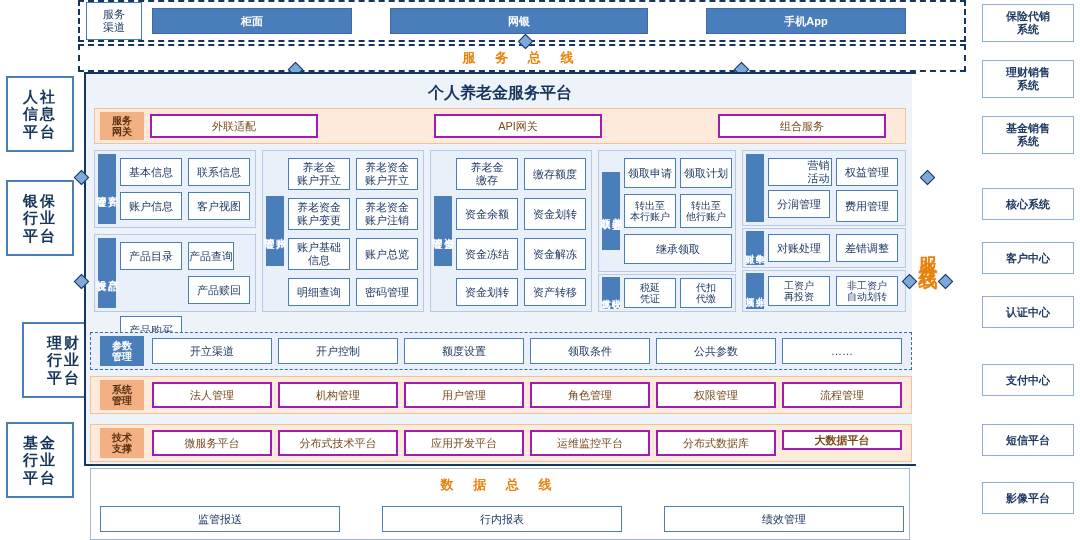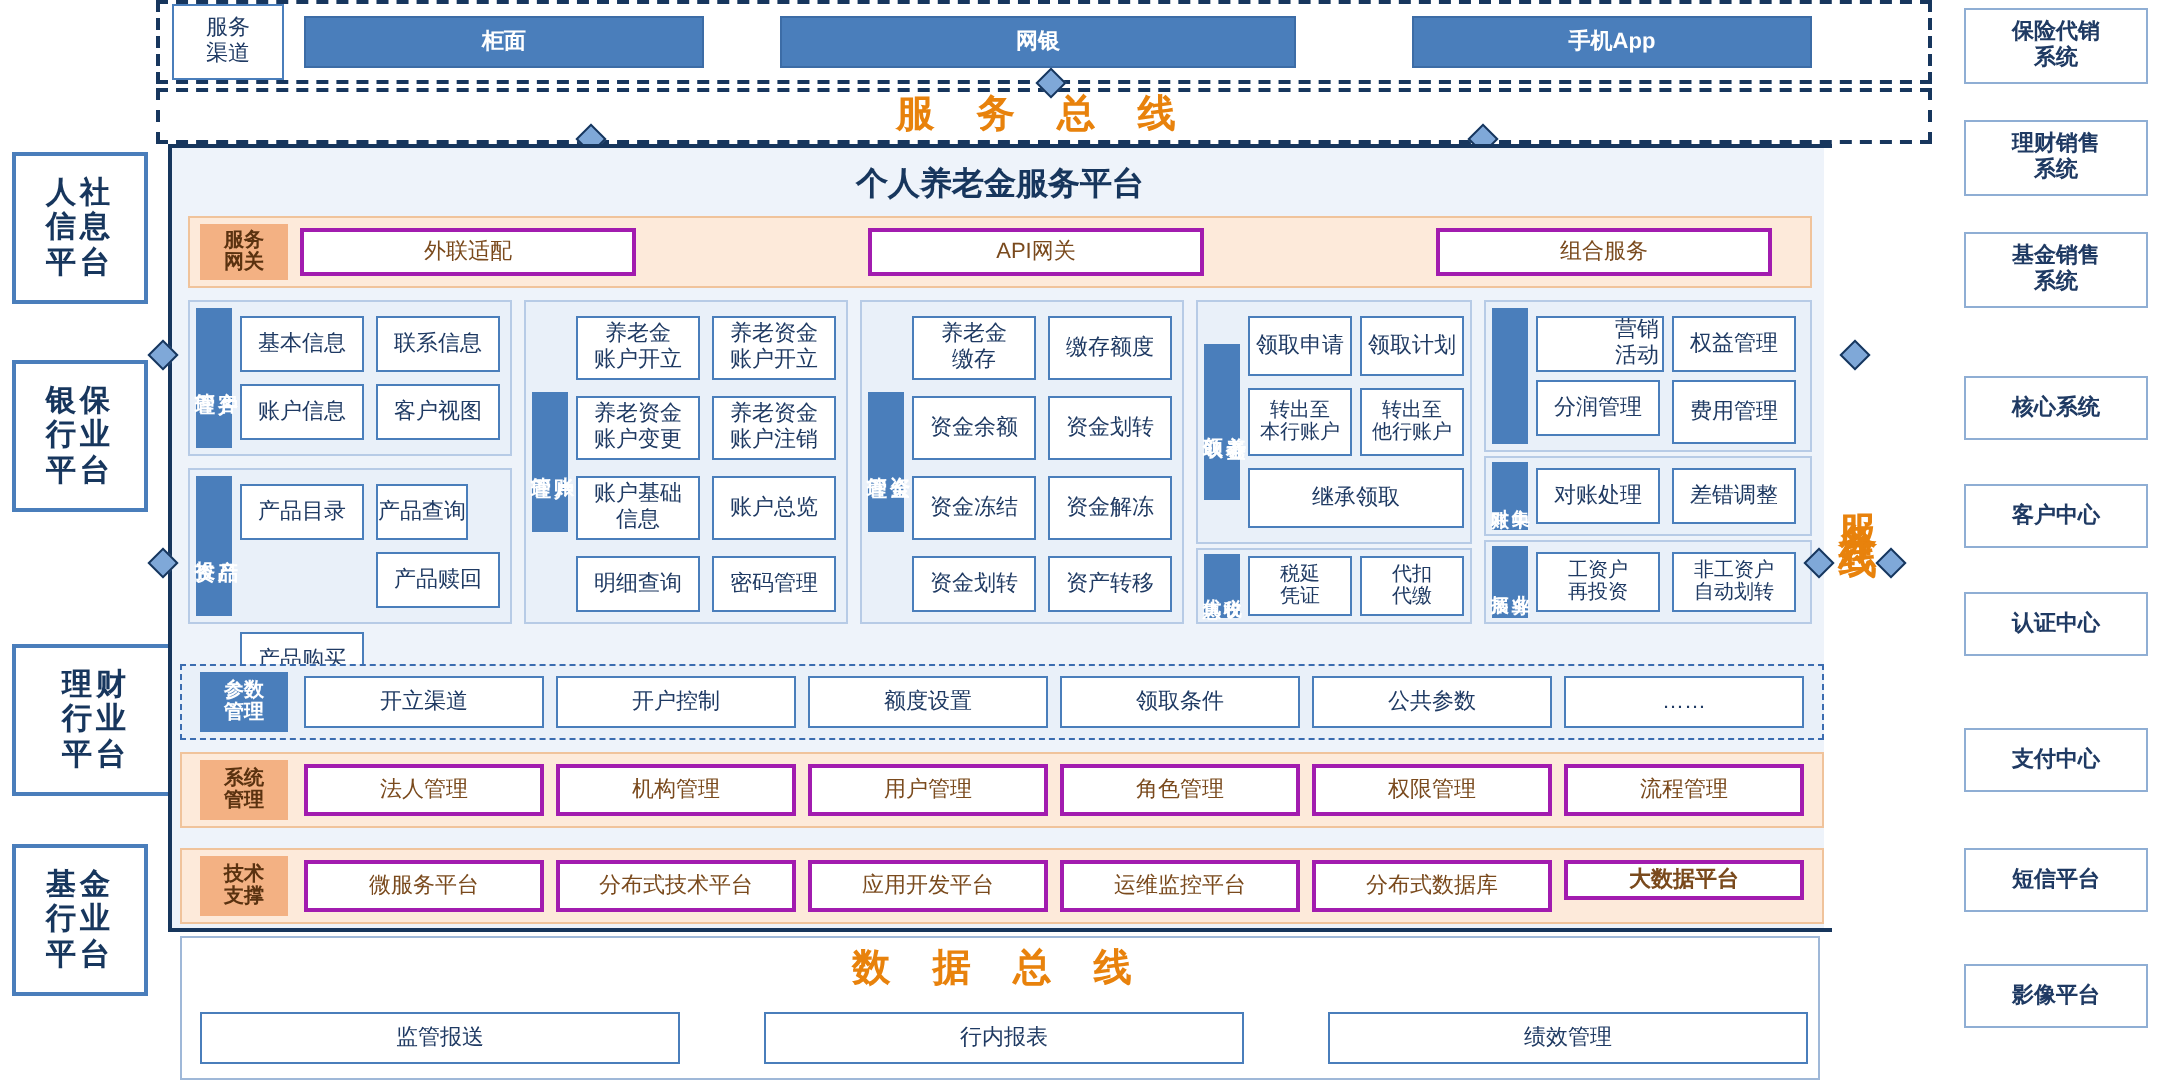--- a/index.html
+++ b/index.html
@@ -17,21 +17,21 @@
   .blue-box{background:#4a7ebb;color:#fff;border:1px solid #3c6ca6;font-weight:bold;}
   .white-box{background:#ffffff;border:1px solid #4a7ebb;color:#1f3a63;}
   .white-box-o{background:#ffffff;border:2px solid #a21caf;color:#7a4a1d;}
   .side-box{background:#ffffff;border:1px solid #8faed4;color:#1f3a63;font-weight:bold;}
   .left-pill{background:#ffffff;border:2px solid #4a7ebb;color:#17365d;font-weight:bold;font-size:15px;letter-spacing:2px;}
   .label-blue{background:#4a7ebb;color:#ffffff;font-weight:bold;}
   .label-orange{background:#f3b183;color:#5a3210;font-weight:bold;}
   .group-blue{background:#e9f0f9;border:1px solid #b7cbe6;}
   .group-orange{background:#fdeada;border:1px solid #f0c39b;}
   .bus-band{background:#ffffff;border:2px dashed #17365d;}
-  .bus-text{color:#e8820c;font-weight:bold;font-size:19px;letter-spacing:8px;}
+  .bus-text{color:#e8820c;font-weight:bold;font-size:13px;letter-spacing:8px;}
   .vbus{color:#e8820c;font-weight:bold;font-size:19px;letter-spacing:4px;writing-mode:vertical-rl;text-orientation:upright;}
   .platform-title{color:#17365d;font-weight:bold;font-size:16px;}
   .main-panel{background:#eef3fa;border:2px solid #17365d;}
   .top-panel{background:#ffffff;border:2px dashed #17365d;}
   .bottom-panel{background:#ffffff;border:1px solid #9fb8d8;}
   .vlabel{background:#4a7ebb;color:#fff;font-weight:bold;writing-mode:vertical-rl;text-orientation:upright;letter-spacing:1px;font-size:10px;}
   .diamond{width:11px;height:11px;background:#7fa8d8;border:1px solid #17365d;transform:rotate(45deg);}
 </style>
 </head>
 <body>
@@ -39,21 +39,21 @@
 <div class="abs left-pill ctr" style="left:6px;top:76px;width:68px;height:76px;">
   <span class="abs" style="left:0;top:0;width:100%;height:100%;display:flex;align-items:center;justify-content:center;white-space:pre-line;">人社
 信息
 平台</span>
 </div>
 <div class="abs left-pill ctr" style="left:6px;top:180px;width:68px;height:76px;">
   <span class="abs" style="left:0;top:0;width:100%;height:100%;display:flex;align-items:center;justify-content:center;white-space:pre-line;">银保
 行业
 平台</span>
 </div>
-<div class="abs left-pill ctr" style="left:6px;top:322px;width:84px;height:76px;">
+<div class="abs left-pill ctr" style="left:22px;top:322px;width:84px;height:76px;">
   <span class="abs" style="left:0;top:0;width:100%;height:100%;display:flex;align-items:center;justify-content:center;white-space:pre-line;">理财
 行业
 平台</span>
 </div>
 <div class="abs left-pill ctr" style="left:6px;top:422px;width:68px;height:76px;">
   <span class="abs" style="left:0;top:0;width:100%;height:100%;display:flex;align-items:center;justify-content:center;white-space:pre-line;">基金
 行业
 平台</span>
 </div>
 

